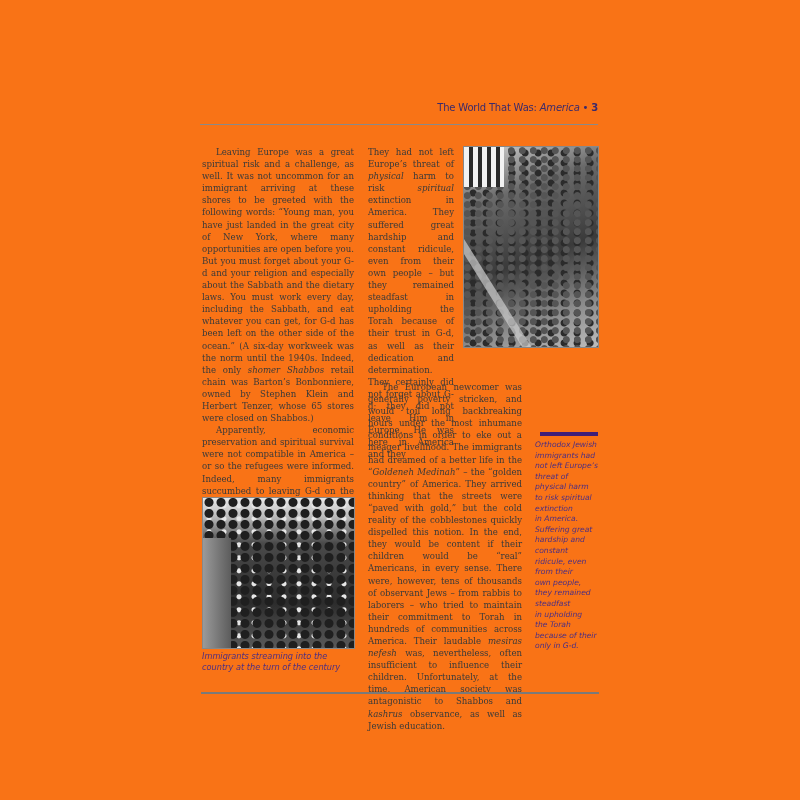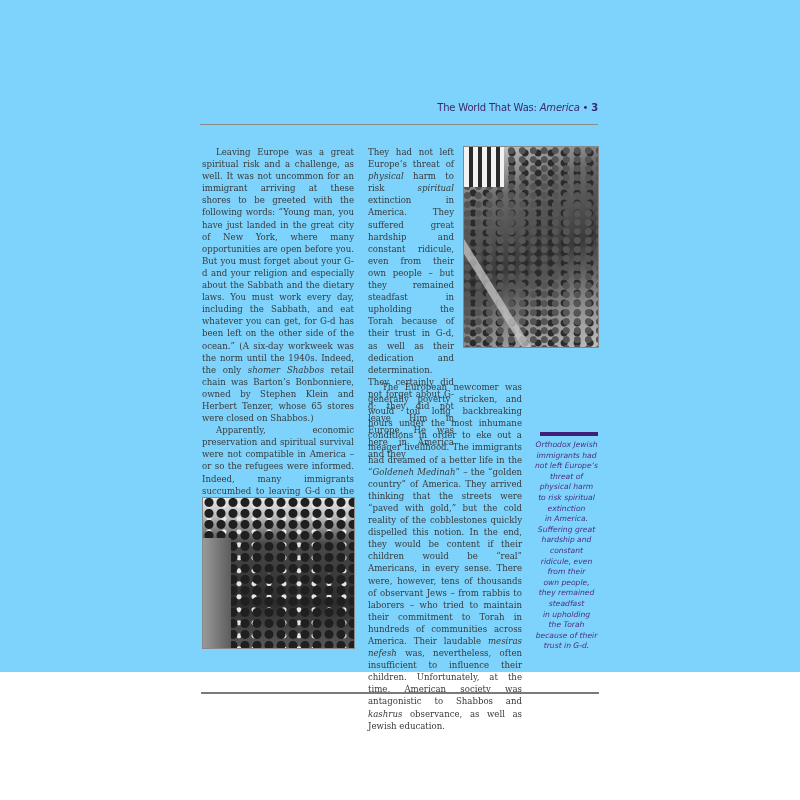--- a/index.html
+++ b/index.html
@@ -1,17 +1,17 @@
 <!DOCTYPE html>
 <html><head>
 <meta charset="utf-8">
 <style>
   html, body { margin:0; padding:0; background:#ffffff; }
   body { width:800px; height:800px; position:relative; overflow:hidden; }
-  .page { position:absolute; left:0; top:0; width:800px; height:672px; background:#7dd3fc; }
+  .page { position:absolute; left:0; top:0; width:800px; height:800px; background:#f97316; }
 
   .running-head { position:absolute; left:420px; top:102px; width:178px; text-align:right;
     font-family:"DejaVu Sans", sans-serif; font-size:10px; color:#3b2a6b; letter-spacing:-0.2px; }
   .running-head .it { font-style:italic; }
   .running-head .num { font-weight:bold; }
   .rule-top { position:absolute; left:200px; top:124px; width:398px; height:1px; background:#8a8a8a; }
   .rule-bottom { position:absolute; left:201px; top:692px; width:398px; height:2px; background:#7a7a7a; }
 
   .body-text { font-family:"DejaVu Serif", serif; font-size:8.6px; line-height:12.1px; color:#3a3a3a;
     text-align:justify; hyphens:auto; }
@@ -37,21 +37,21 @@
       radial-gradient(circle at 40% 60%, #e6e6e6 0 2px, transparent 3px) 0 0/15px 13px,
       linear-gradient(180deg, #e8e8e8 0%, #bdbdbd 12%, #4a4a4a 30%, #2c2c2c 70%, #5a5a5a 100%); }
   .photo-street .wall { position:absolute; left:0; top:40px; width:28px; height:110px; background:linear-gradient(90deg,#9a9a9a,#5c5c5c); }
 
   .caption { position:absolute; font-family:"DejaVu Sans", sans-serif; font-style:italic; font-size:8.2px;
     line-height:11px; color:#4b2e83; }
   .cap-ellis { left:466px; top:350px; width:134px; text-align:right; }
   .cap-street { left:202px; top:651px; width:155px; }
 
   .pull-bar { position:absolute; left:540px; top:432px; width:58px; height:4px; background:#3f1f78; }
-  .pull-quote { position:absolute; left:535px; top:440px; width:63px; text-align:center;
+  .pull-quote { position:absolute; left:535px; top:440px; width:63px; text-align:left;
     font-family:"DejaVu Sans", sans-serif; font-style:italic; font-size:7.6px; line-height:10.6px; color:#4b2e83; }
   .pull-quote span { display:block; }
 </style>
 </head>
 <body>
 
 <div class="page">
 
   <div class="running-head">
     <span>The World That Was: </span><span class="it">America</span><span> • </span><span class="num">3</span>
@@ -71,20 +71,21 @@
     <p><span>The European newcomer was generally poverty stricken, and would toil long backbreaking hours under the most inhumane conditions in order to eke out a meager livelihood. The immigrants had dreamed of a better life in the “</span><i>Goldeneh Medinah</i><span>” – the “golden country” of America. They arrived thinking that the streets were “paved with gold,” but the cold reality of the cobblestones quickly dispelled this notion. In the end, they would be content if their children would be “real” Americans, in every sense. There were, however, tens of thousands of observant Jews – from rabbis to laborers – who tried to maintain their commitment to Torah in hundreds of communities across America. Their laudable </span><i>mesiras nefesh</i><span> was, nevertheless, often insufficient to influence their children. Unfortunately, at the time, American society was antagonistic to Shabbos and </span><i>kashrus</i><span> observance, as well as Jewish education.</span></p>
   </div>
 
   <div class="photo photo-ellis">
       <div class="rail"></div>
     </div>
 
   <div class="photo photo-street">
       <div class="wall"></div>
     </div>
+  <div class="caption cap-street">Immigrants streaming into the country at the turn of the century</div>
 
   <div class="pull-bar"></div>
   <div class="pull-quote">
     <span>Orthodox Jewish</span>
     <span>immigrants had</span>
     <span>not left Europe’s</span>
     <span>threat of</span>
     <span>physical harm</span>
     <span>to risk spiritual</span>
     <span>extinction</span>
@@ -93,17 +94,17 @@
     <span>hardship and</span>
     <span>constant</span>
     <span>ridicule, even</span>
     <span>from their</span>
     <span>own people,</span>
     <span>they remained</span>
     <span>steadfast</span>
     <span>in upholding</span>
     <span>the Torah</span>
     <span>because of their</span>
-    <span>trust in G-d.</span>
+    <span>only in G-d.</span>
   </div>
 
   <div class="rule-bottom"></div>
 </div>
 
 </body></html>

